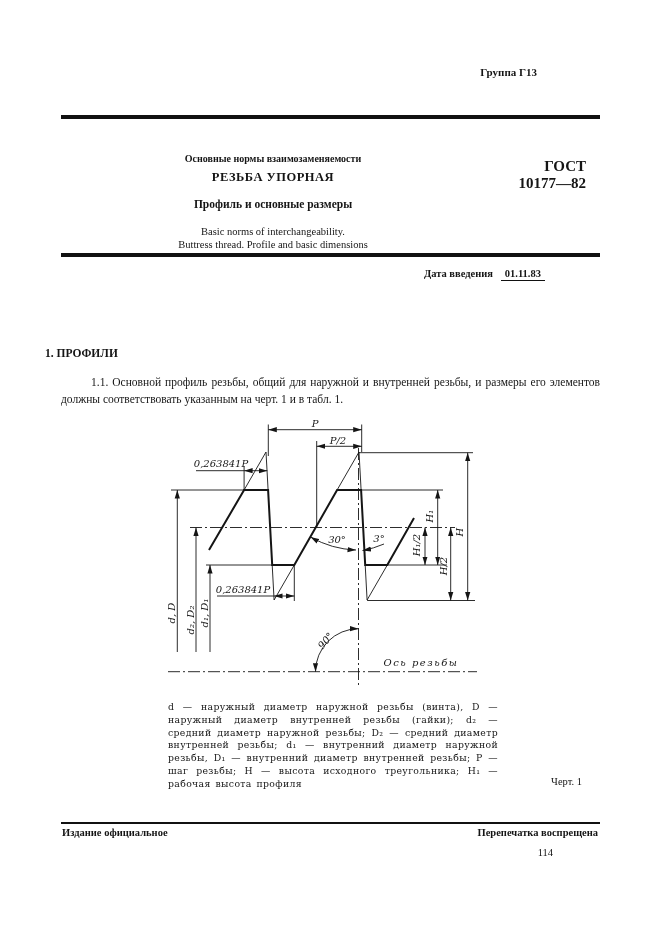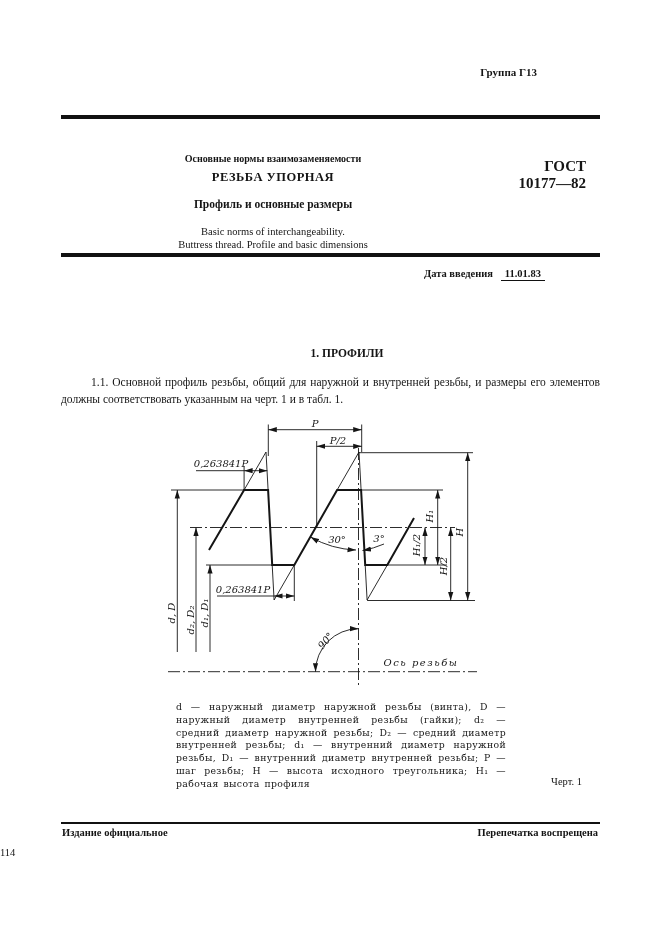--- a/index.html
+++ b/index.html
@@ -23,34 +23,34 @@
   .tb-en2{position:absolute;left:0;top:239px;width:100%;font-size:10.5px;}
   .designation{position:absolute;left:471px;top:158px;width:115px;text-align:right;
                font-size:15px;font-weight:bold;line-height:17px;}
 
   .date-line{position:absolute;left:360px;top:268px;width:185px;text-align:right;font-size:10.5px;font-weight:bold;}
   .date-value{border-bottom:1.5px solid #111;padding:0 4px 1px 4px;}
 
   .para{position:absolute;left:61px;width:539px;font-size:11.5px;line-height:17px;
         text-align:justify;text-indent:30px;}
   .para-intro{top:303px;}
-  .section-heading{position:absolute;left:61px;top:347px;width:572px;text-align:center;
+  .section-heading{position:absolute;left:45px;top:347px;width:572px;
                    font-size:11.5px;font-weight:bold;}
   .para-clause{top:374px;line-height:16.5px;}
 
   .figure-svg{position:absolute;left:140px;top:416px;}
 
   .fig-caption{position:absolute;left:168px;top:701px;width:330px;font-size:9.3px;line-height:12.8px;
                text-align:justify;letter-spacing:0.35px;word-spacing:1.5px;
-               font-family:"DejaVu Serif",serif;margin-left:8px;}
+               font-family:"DejaVu Serif",serif;}
   .fig-number{position:absolute;left:62px;top:776px;width:520px;text-align:right;font-size:10.5px;}
 
   .footer-left{position:absolute;left:62px;top:827px;font-size:10.5px;font-weight:bold;}
   .footer-right{position:absolute;left:300px;top:827px;width:298px;text-align:right;font-size:10.5px;font-weight:bold;}
-  .page-number{position:absolute;left:0;top:847px;width:553px;text-align:left;font-size:10.5px;}
+  .page-number{position:absolute;left:0;top:847px;width:553px;text-align:right;font-size:10.5px;}
 
   .fig-lbl{font-family:"DejaVu Serif",serif;font-style:italic;font-size:10px;fill:#151515;}
 </style>
 </head>
 <body>
 
 <div class="page">
 
   <div class="group-label">Группа Г13</div>
 
@@ -66,21 +66,21 @@
 
   <div class="designation">
     <div>ГОСТ</div>
     <div>10177—82</div>
   </div>
   <div class="rule rule-2"></div>
 
   <div class="date-line">
     <span>Дата введения</span>
     <span>&nbsp;</span>
-    <span class="date-value">11.01.83</span>
+    <span class="date-value">01.11.83</span>
   </div>
 
 
   <div class="section-heading">1. ПРОФИЛИ</div>
 
   <div class="para para-clause">1.1. Основной профиль резьбы, общий для наружной и внутренней резьбы, и размеры его элементов должны соответствовать указанным на черт. 1 и в табл. 1.</div>
 
   <svg class="figure-svg" width="350" height="290" viewBox="140 416 350 290" xmlns="http://www.w3.org/2000/svg">
     <defs>
       <marker id="ahe" orient="auto" markerUnits="userSpaceOnUse" markerWidth="9" markerHeight="6" refX="8.5" refY="3">

